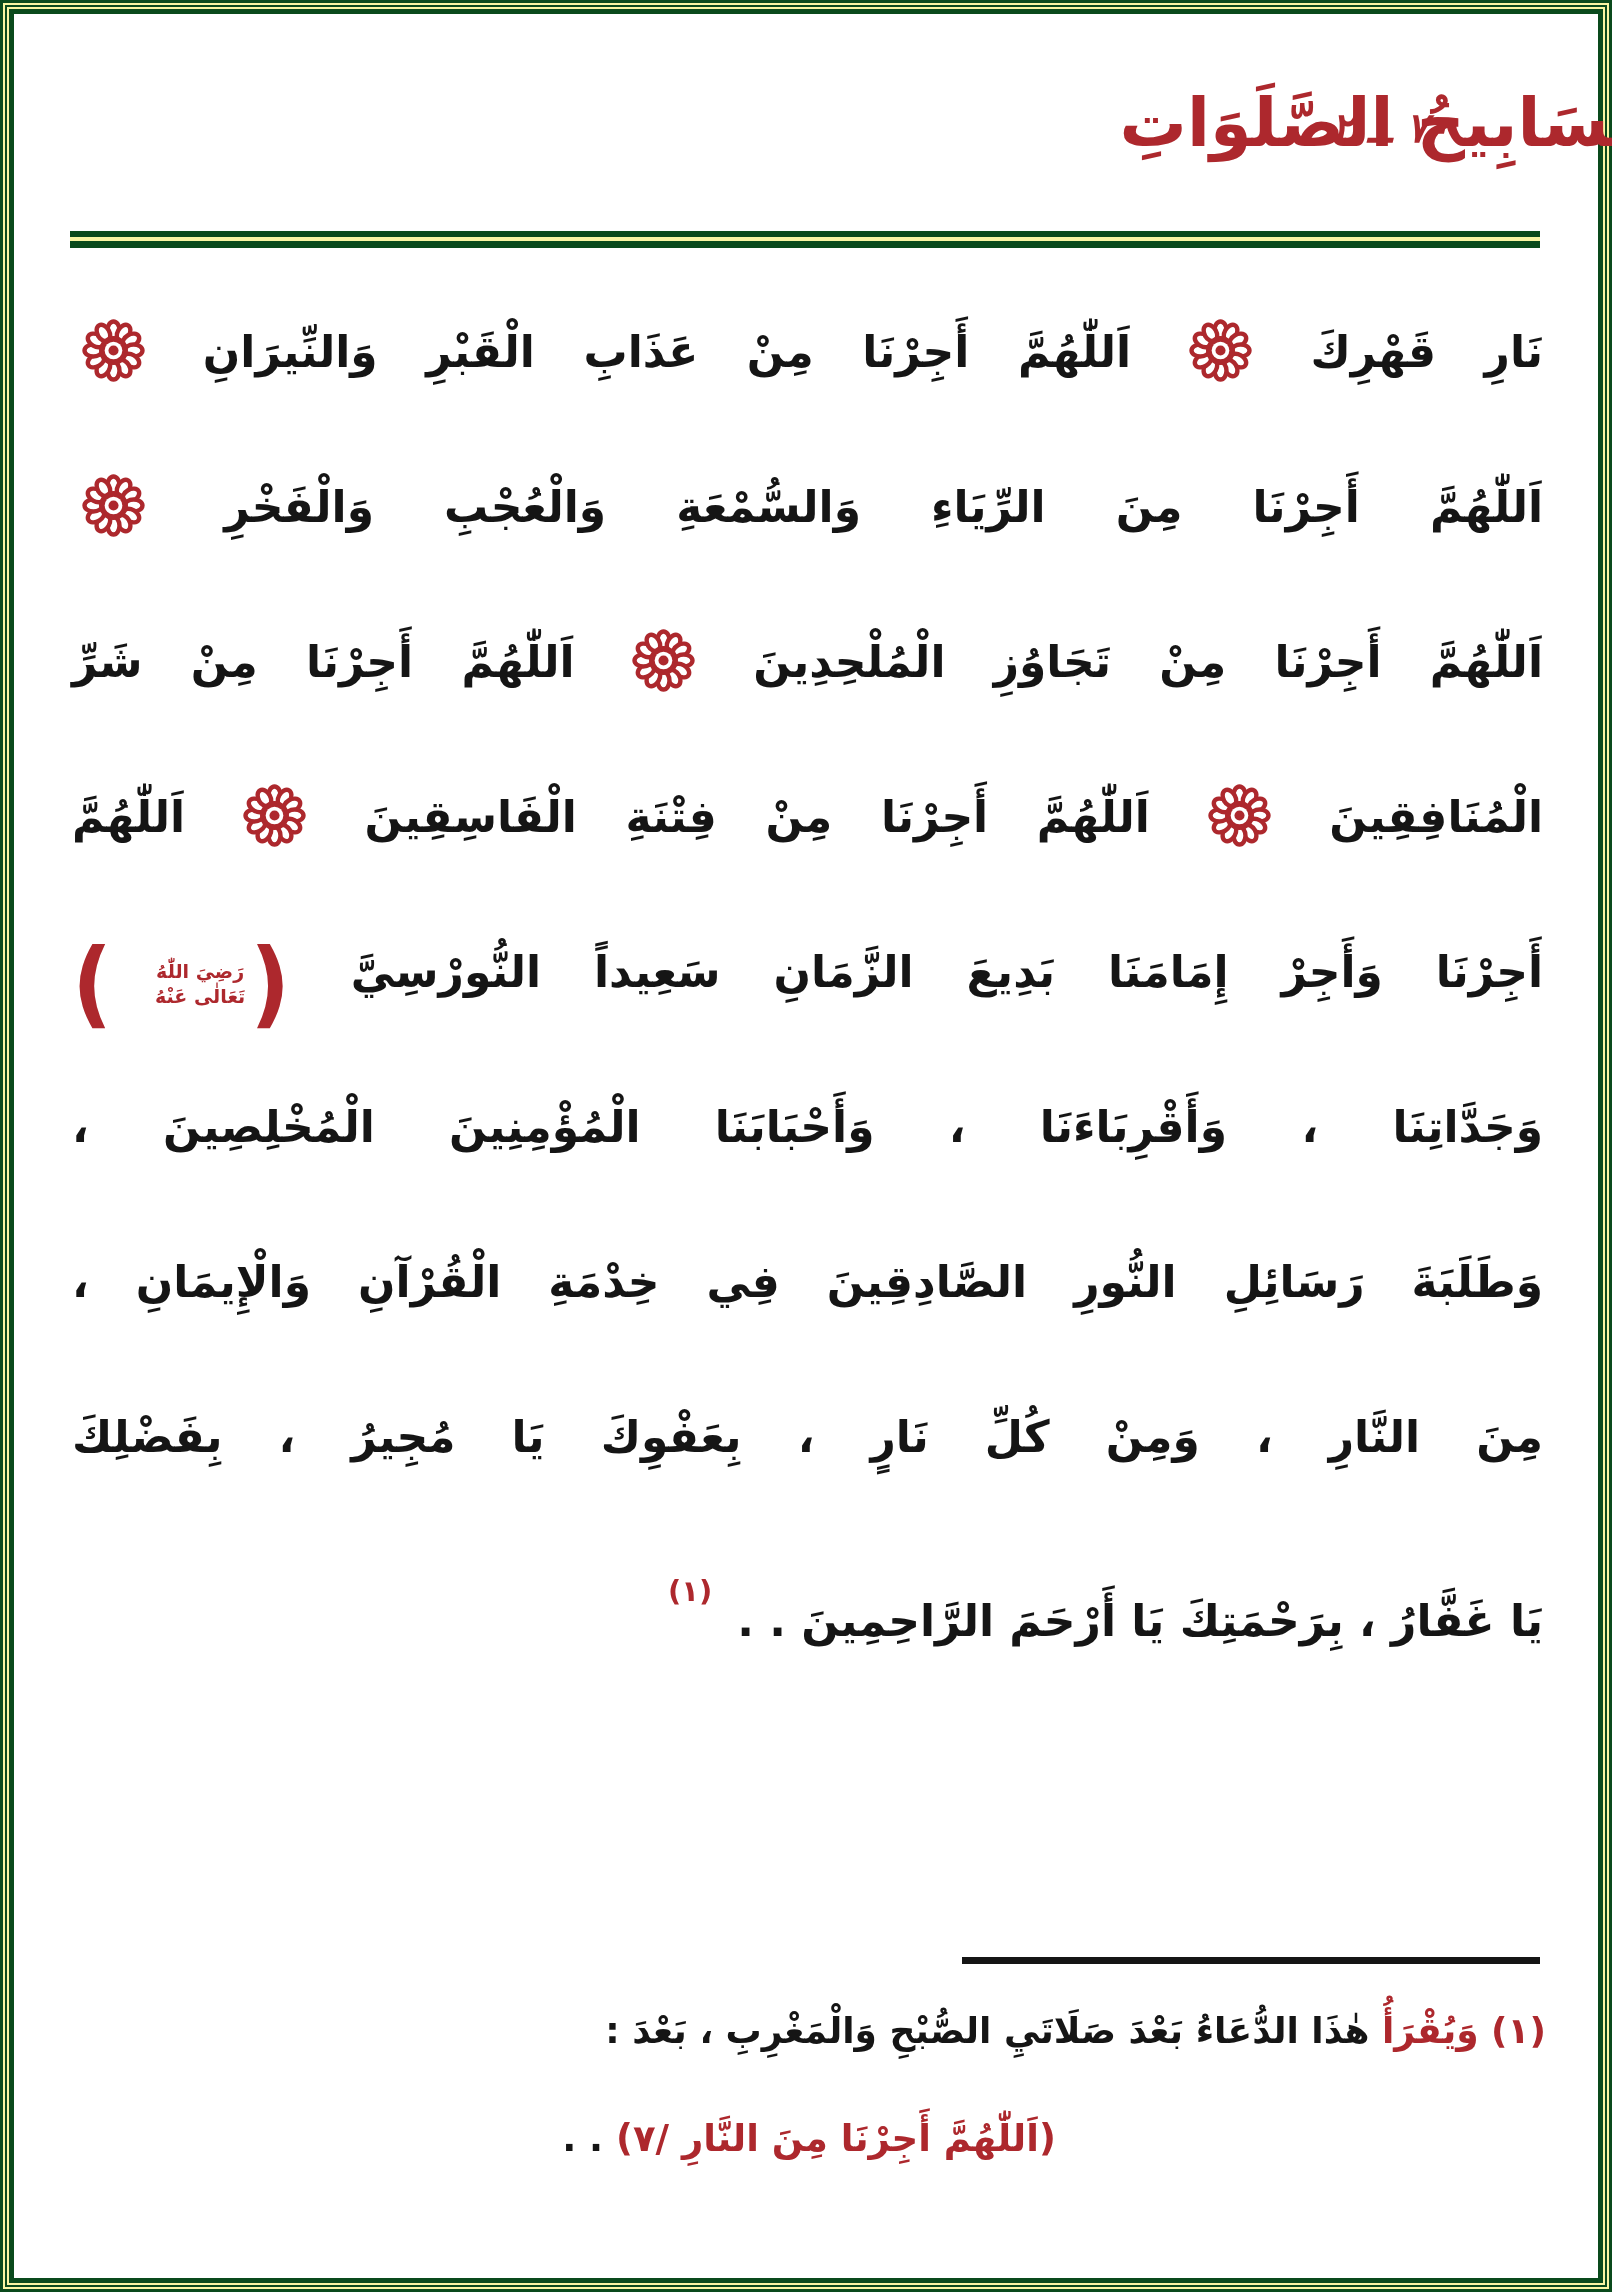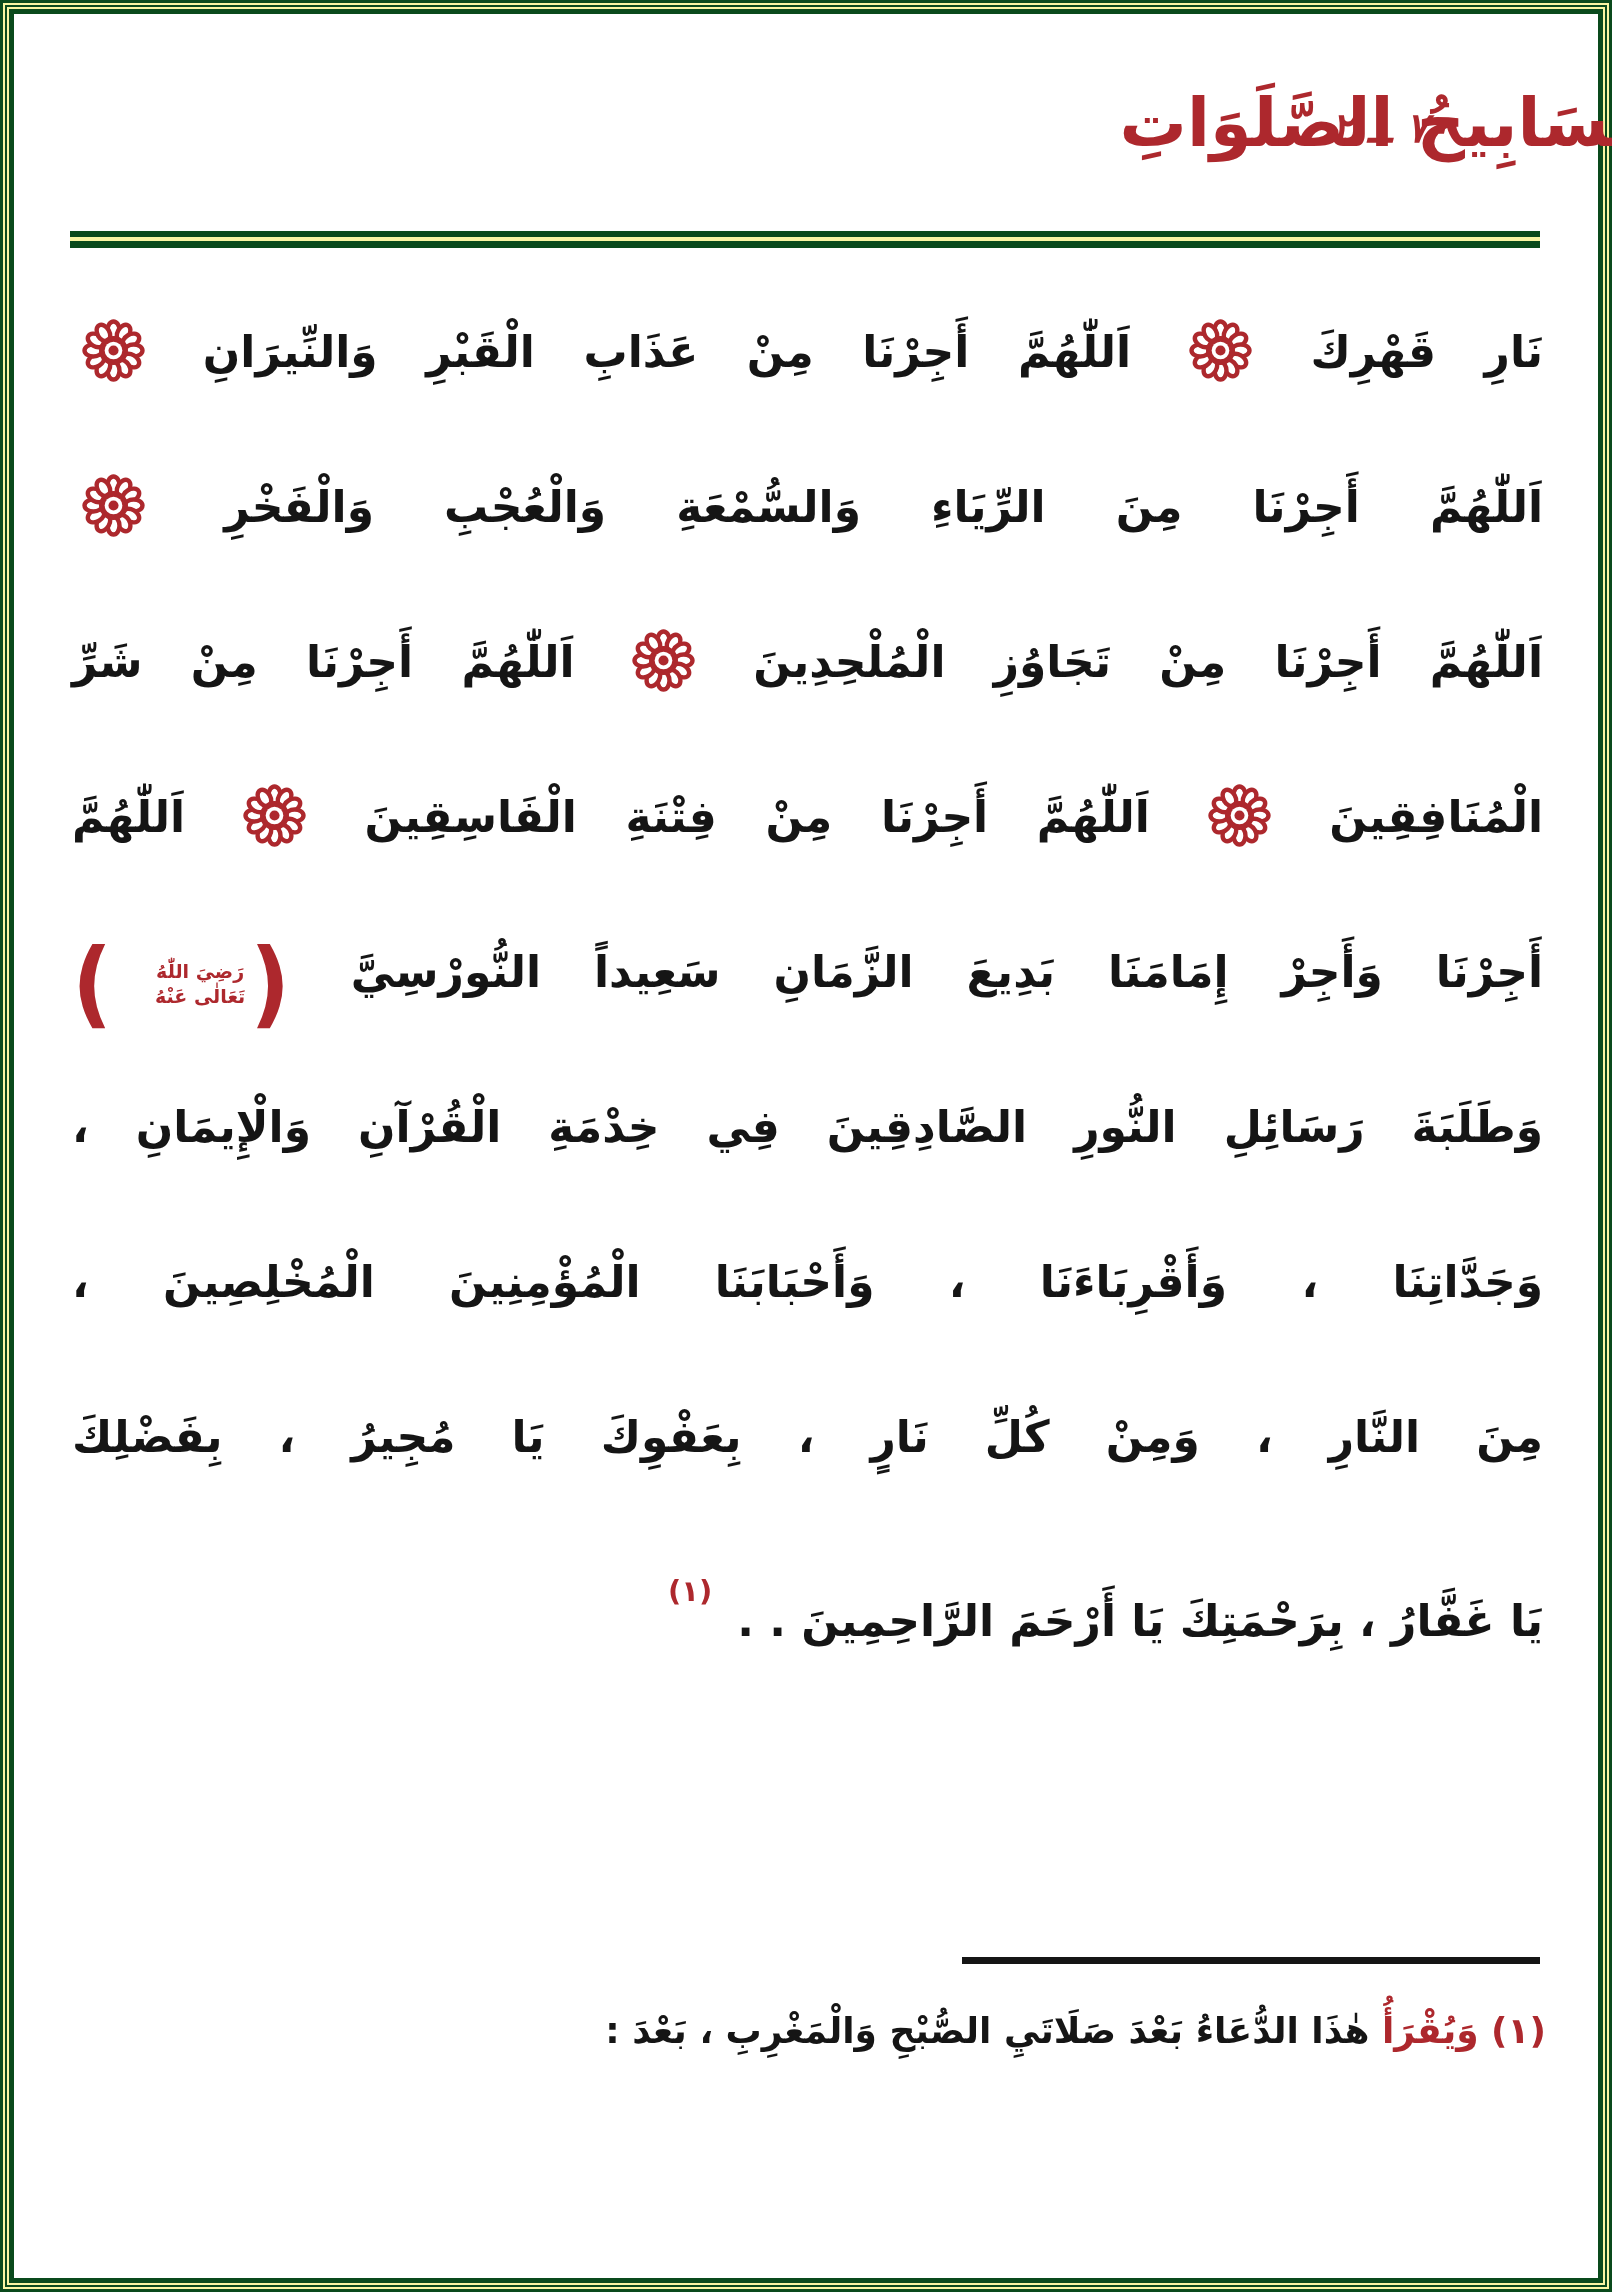--- a/index.html
+++ b/index.html
@@ -230,30 +230,31 @@
                 <div class="bline"><span class="part">أَجِرْنَا وَأَجِرْ إِمَامَنَا بَدِيعَ الزَّمَانِ سَعِيداً النُّورْسِيَّ</span> 
   <span class="seal">
     <span class="seal-paren">(</span>
     <span class="seal-stack">
       <span class="seal-line">رَضِيَ اللّٰهُ</span>
       <span class="seal-line">تَعَالٰى عَنْهُ</span>
     </span>
     <span class="seal-paren">)</span>
   </span>
  </div>
+                <div class="bline"><span class="part">وَجَدَّاتِنَا ، وَأَقْرِبَاءَنَا ، وَأَحْبَابَنَا الْمُؤْمِنِينَ الْمُخْلِصِينَ ،</span> </div>
                 <div class="bline"><span class="part">وَطَلَبَةَ رَسَائِلِ النُّورِ الصَّادِقِينَ فِي خِدْمَةِ الْقُرْآنِ وَالْإِيمَانِ ،</span> </div>
-                <div class="bline"><span class="part">وَجَدَّاتِنَا ، وَأَقْرِبَاءَنَا ، وَأَحْبَابَنَا الْمُؤْمِنِينَ الْمُخْلِصِينَ ،</span> </div>
                 <div class="bline"><span class="part">مِنَ النَّارِ ، وَمِنْ كُلِّ نَارٍ ، بِعَفْوِكَ يَا مُجِيرُ ، بِفَضْلِكَ</span> </div>
                 <div class="bline end"><span class="part">يَا غَفَّارُ ، بِرَحْمَتِكَ يَا أَرْحَمَ الرَّاحِمِينَ . .</span> <span class="fnref">(١)</span> </div>
               </div>
 
             <div class="fn-rule"></div>
 
             <div class="footnote">
                 <div class="fline"><span class="part red">(١)</span> <span class="part red">وَيُقْرَأُ</span> <span class="part">هٰذَا الدُّعَاءُ بَعْدَ صَلَاتَيِ الصُّبْحِ وَالْمَغْرِبِ ، بَعْدَ :</span> </div>
+                <div class="fline center"><span class="part red">(اَللّٰهُمَّ أَجِرْنَا مِنَ النَّارِ /٧)</span> <span class="part">. .</span> </div>
               </div>
 
           </div>
         </div>
       </div>
     </div>
   </div>
 </div>
 
 

